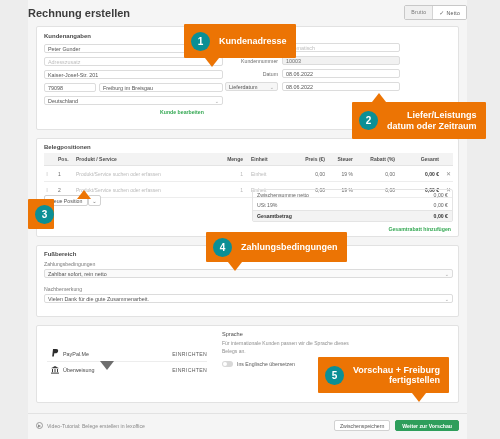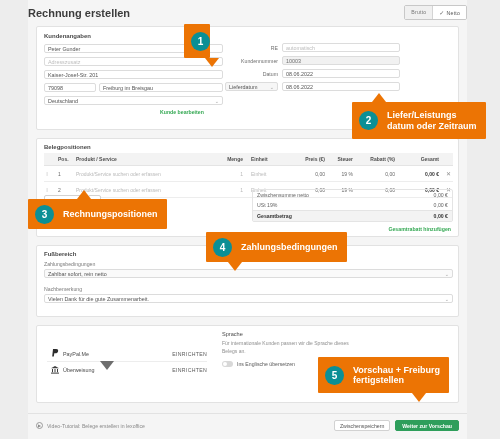--- a/index.html
+++ b/index.html
@@ -100,21 +100,21 @@
     position:absolute; background:#ec7404; color:#fff; display:flex; align-items:center;
     border-radius:1px; z-index:20;
   }
   .callout.grey { background:#6e6e6e; }
   .num {
     width:19px; height:19px; border-radius:50%; background:#0b8f95;
     color:#fff; font-size:10px; font-weight:bold;
     display:flex; align-items:center; justify-content:center; flex:0 0 auto;
   }
   .ctext { font-size:9px; font-weight:bold; line-height:1.15; padding:0 9px; white-space:pre-line; }
-  .ctext.c { text-align:left; }
+  .ctext.c { text-align:right; }
   
   .tail { position:absolute; width:0; height:0; z-index:20; }
   .tail.down { border-left:7px solid transparent; border-right:7px solid transparent; border-top:9px solid #ec7404; }
   .tail.down.grey { border-top-color:#6e6e6e; }
   .tail.up { border-left:7px solid transparent; border-right:7px solid transparent; border-bottom:9px solid #ec7404; }
 
   .play-ico { width:7px; height:7px; border:1px solid #9a9a9a; border-radius:50%; display:inline-flex; align-items:center; justify-content:center; font-size:4px; color:#8a8a8a;}
 </style>
 </head>
 <body>
@@ -292,33 +292,33 @@
       <span style="font-size:5.2px; color:#8a8a8a;">Video-Tutorial: Belege erstellen in lexoffice</span>
     </div>
     <div style="position:absolute; right:8px; top:6px; display:flex; gap:5px;">
       <span class="btn-light">Zwischenspeichern</span>
       <span class="btn-green">Weiter zur Vorschau</span>
     </div>
   </div>
 
   <div class="callout" style="left:184px; top:24px; height:34px; padding-left:7px;">
     <div class="num">1</div>
+    <div class="ctext">Kundenadresse</div>
   </div>
   <div class="tail down" style="left:205px; top:58px;"></div>
 
   <div class="callout" style="left:352px; top:102px; height:37px; padding-left:7px;">
     <div class="num">2</div>
     <div class="ctext c">Liefer/Leistungs
 datum oder Zeitraum</div>
   </div>
   <div class="tail up" style="left:372px; top:93px;"></div>
 
   <div class="callout" style="left:28px; top:199px; height:30px; padding-left:7px;">
     <div class="num">3</div>
-    <div class="ctext">Rechnungspositionen</div>
   </div>
   <div class="tail up" style="left:77px; top:190px;"></div>
 
   <div class="callout" style="left:206px; top:232px; height:30px; padding-left:7px;">
     <div class="num">4</div>
     <div class="ctext">Zahlungsbedingungen</div>
   </div>
   <div class="tail down" style="left:228px; top:262px;"></div>
 
   <div class="callout" style="left:318px; top:357px; height:36px; padding-left:7px;">

